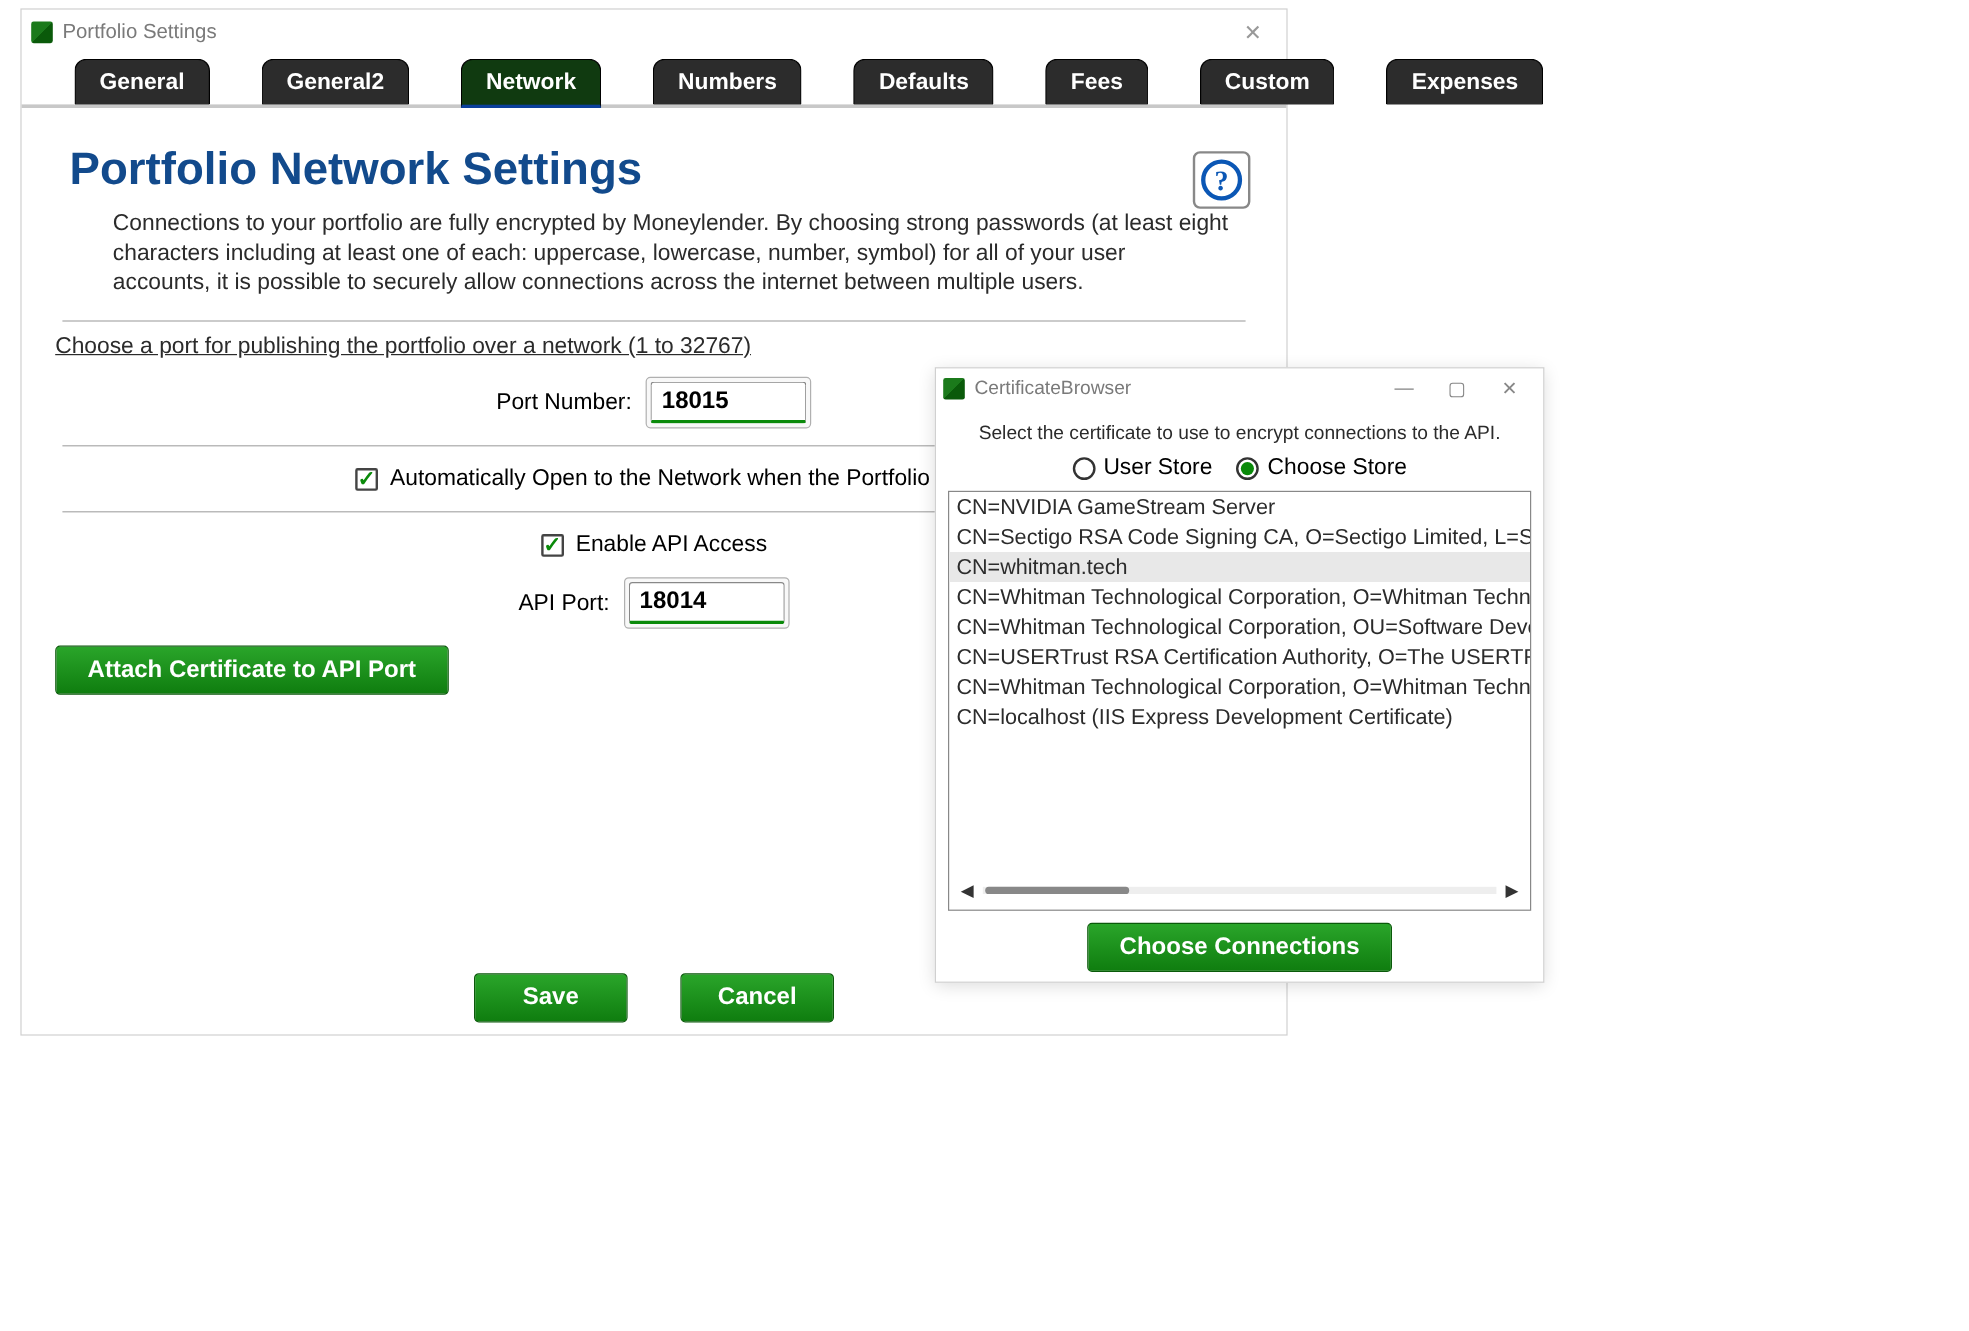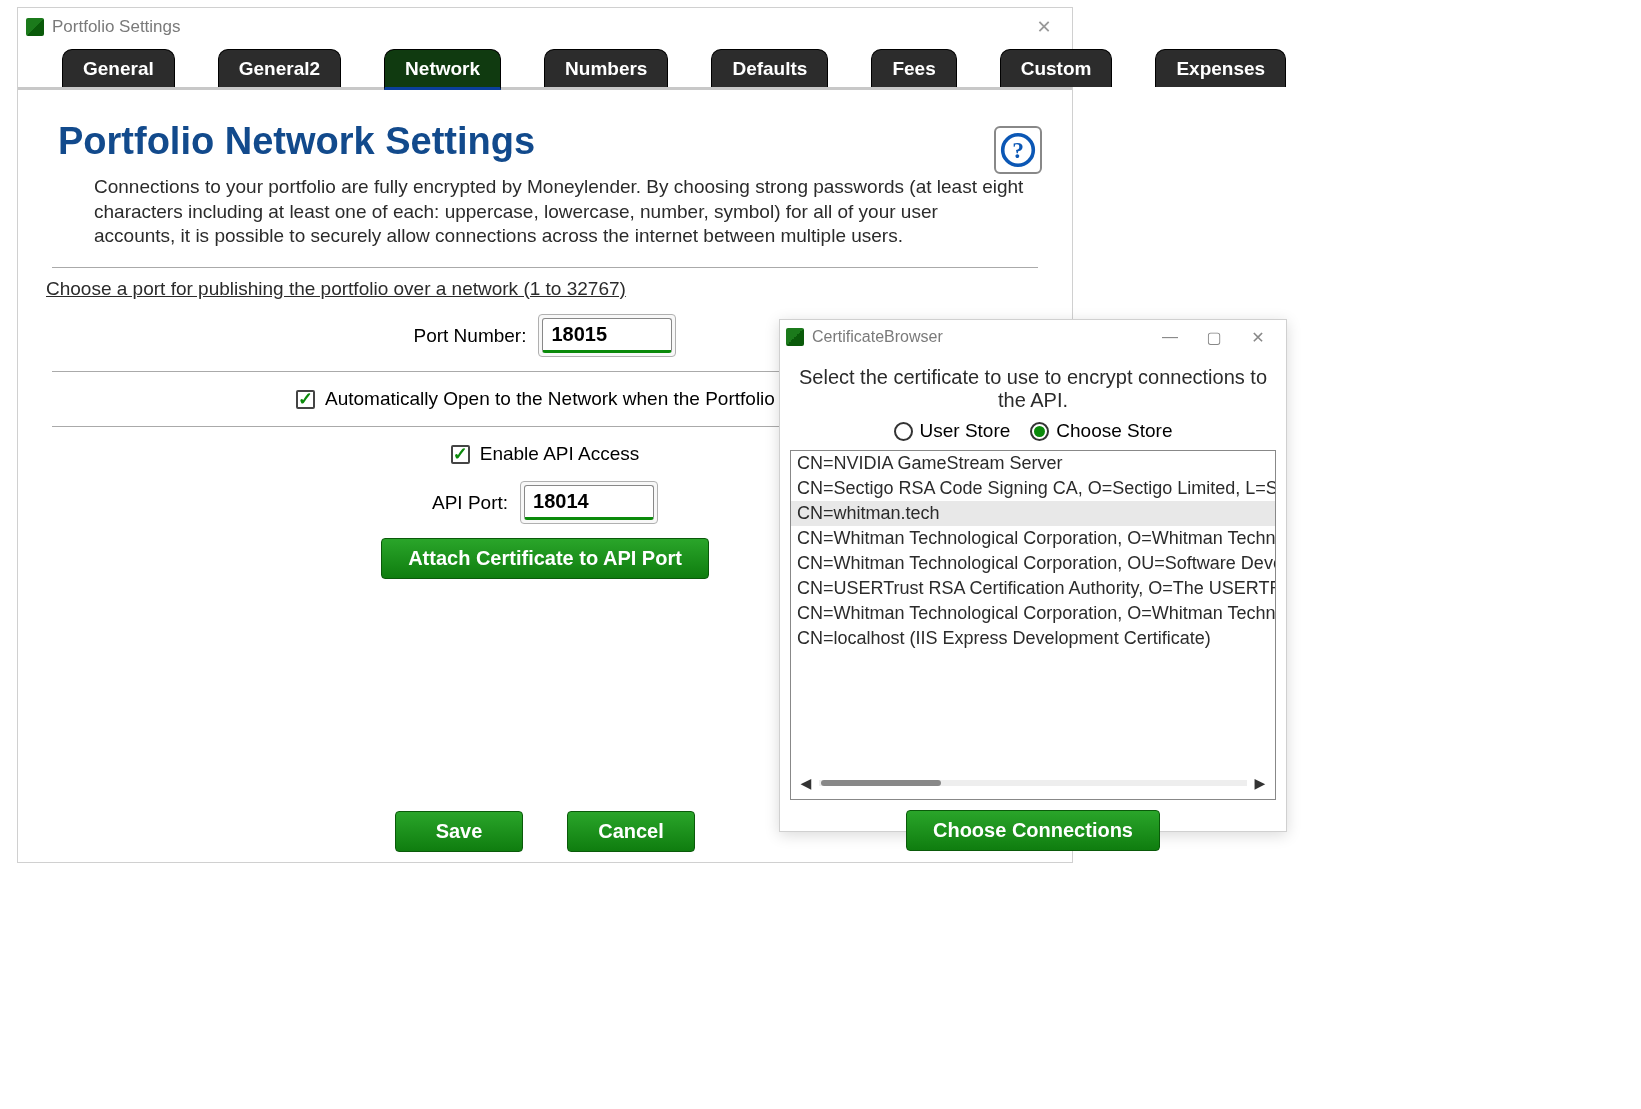--- a/index.html
+++ b/index.html
@@ -193,36 +193,36 @@
     padding: 8px 26px;
     font-size: 20px;
     font-weight: bold;
     color: #fff;
     background: linear-gradient(#2aa52a, #0f7d0f);
     border: 1px solid #0a5a0a;
     border-radius: 4px;
     cursor: pointer;
     font-family: Verdana, sans-serif;
   }
-  .btn-row-center { text-align: center; margin: 14px 0; }
+  .btn-row-center { margin: 14px 0; }
 
   .bottom-btns {
     position: absolute;
     left: 0; right: 0; bottom: 10px;
     display: flex;
     justify-content: center;
     gap: 44px;
   }
   .bottom-btns .green-btn { width: 128px; text-align: center; }
 
   
   .cert-window {
     position: absolute;
     left: 779px;
-    top: 319px;
+    top: 306px;
     width: 508px;
     height: 513px;
     border: 1px solid #d0d0d0;
     background: #ffffff;
     box-shadow: 0 3px 14px rgba(0,0,0,0.15);
   }
   .cert-titlebar {
     height: 34px;
     display: flex;
     align-items: center;
@@ -237,21 +237,21 @@
   }
   .win-btn {
     width: 44px; height: 28px;
     display: flex; align-items: center; justify-content: center;
     color: #888;
     cursor: pointer;
   }
   .cert-body { padding: 8px 10px 12px 10px; }
   .cert-instr {
     text-align: center;
-    font-size: 20px;
+    font-size: 16px;
     color: #2b2b2b;
     margin: 4px 4px 8px 4px;
   }
   .radio-row {
     display: flex;
     justify-content: center;
     gap: 20px;
     font-size: 19px;
     margin-bottom: 8px;
   }

